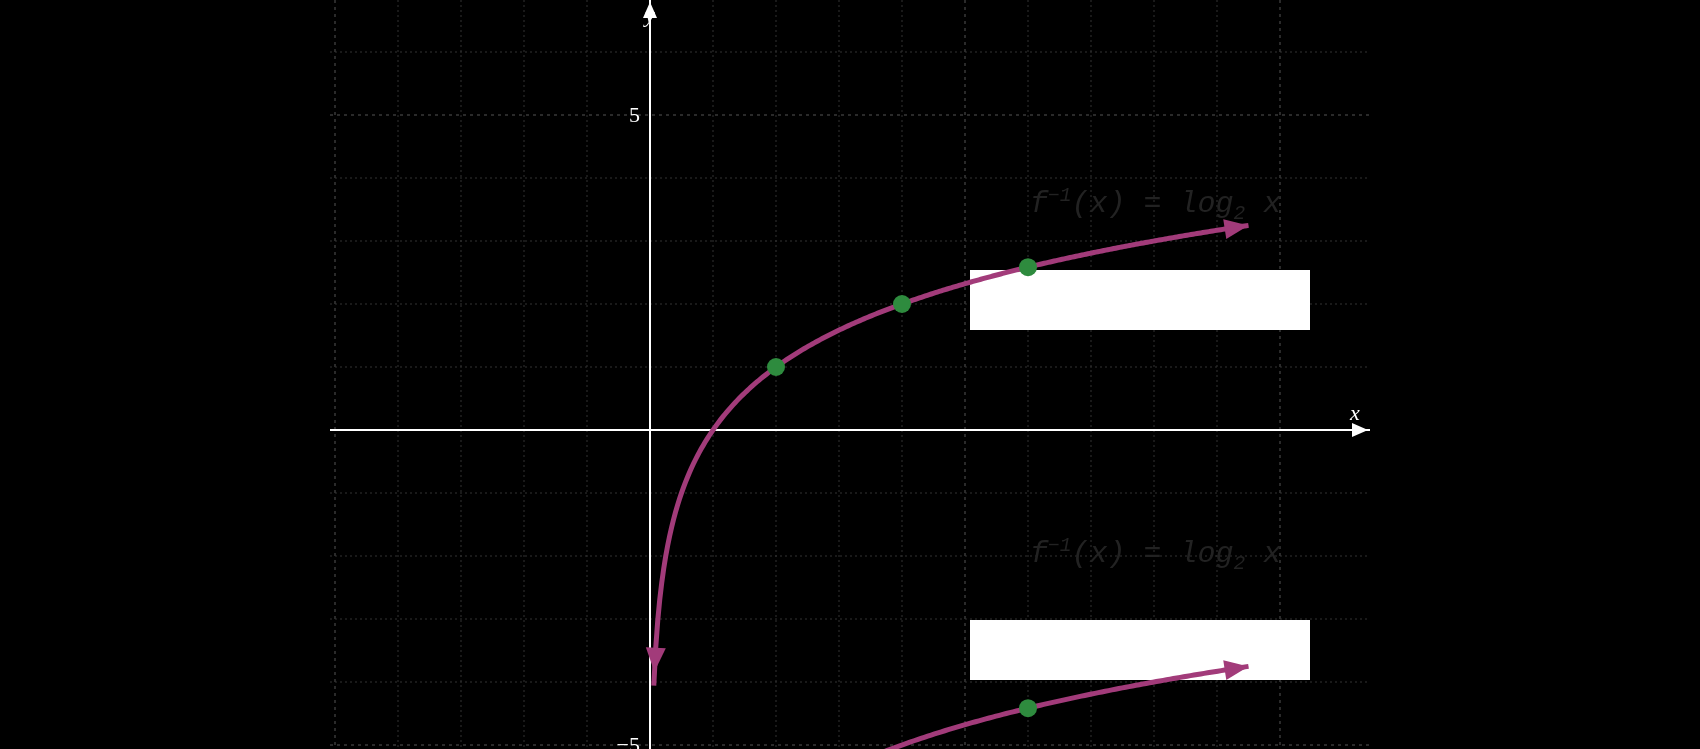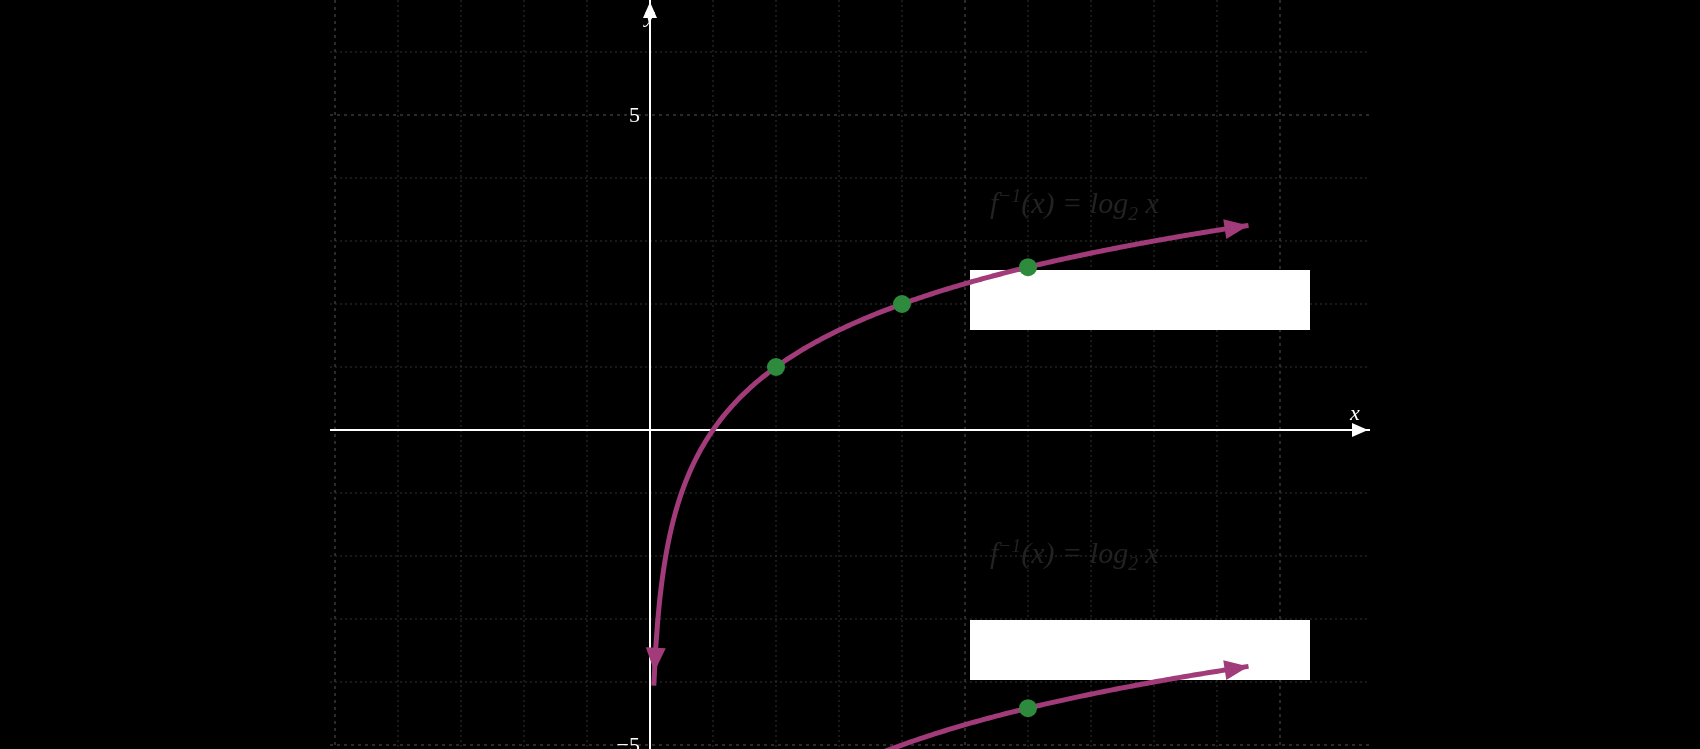--- a/index.html
+++ b/index.html
@@ -47,22 +47,23 @@
     fill: #a23b7a;
   }
   .white-box {
     fill: #fff;
   }
   .func-label {
     position: absolute;
     color: #222;
     font-style: italic;
     font-size: 30px;
-    font-family: Liberation Serif, serif;
+    font-family: Liberation Mono, monospace;
     white-space: nowrap;
+    margin-left: 40px;
   }
   .func-label sup, .func-label sub {
     font-size: 0.65em;
   }
   .tick-label {
     fill: #fff;
     font-family: "Times New Roman", serif;
     font-size: 22px;
   }
 </style>

